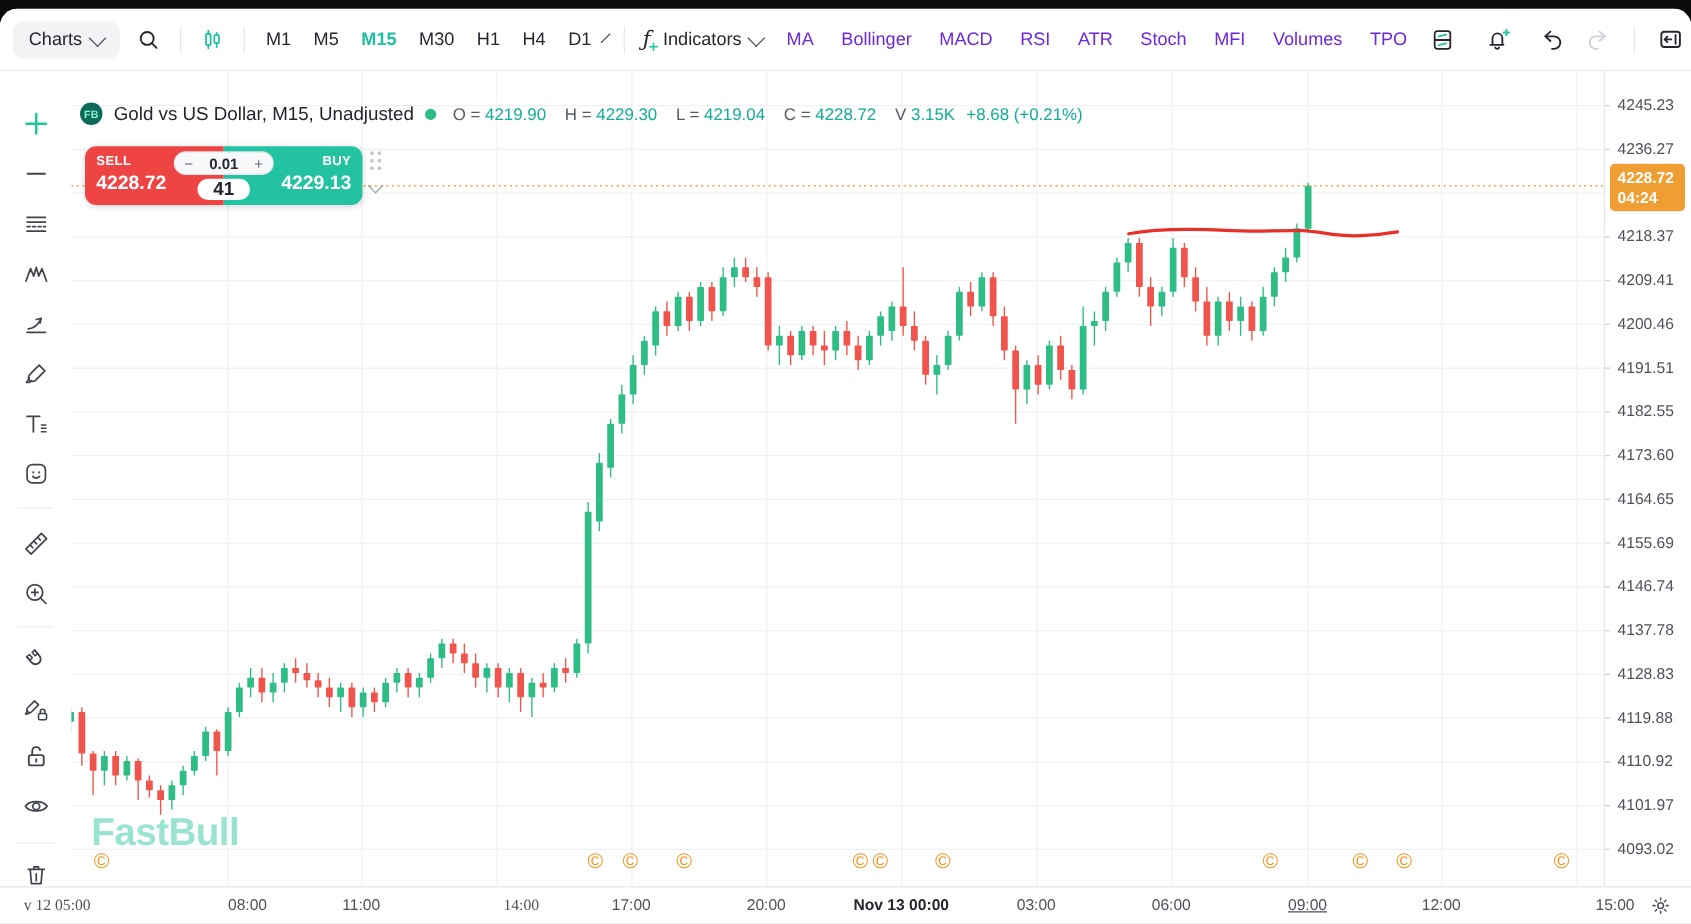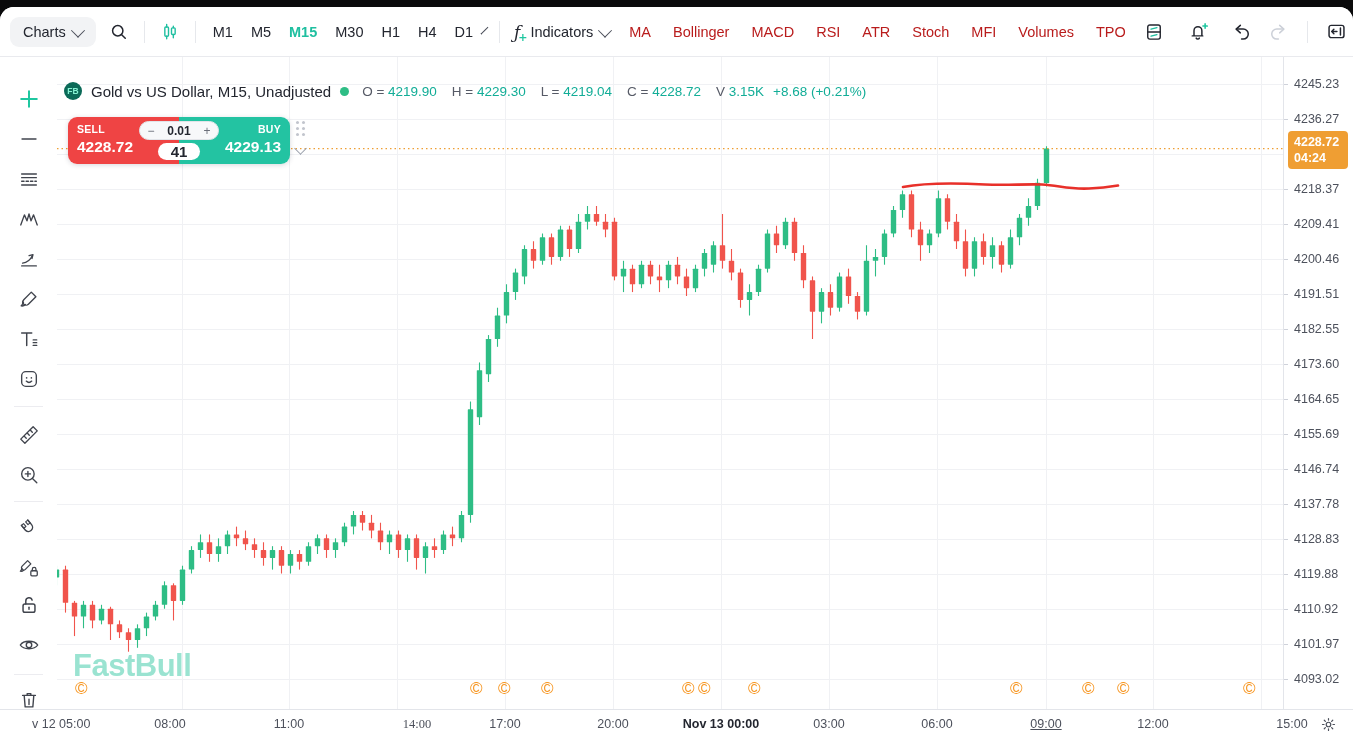--- a/index.html
+++ b/index.html
@@ -7,21 +7,21 @@
   .app{position:absolute;left:0;right:0;top:7px;bottom:0;background:#ffffff;border-radius:14px 14px 0 0;overflow:hidden;}
   
   .topbar{position:absolute;left:0;right:0;top:0;height:50px;display:flex;align-items:center;padding:0 10px;border-bottom:1px solid #e9eaee;background:#fff;box-sizing:border-box;}
   .pill{display:flex;align-items:center;gap:7px;background:#f2f3f5;border-radius:9px;padding:7px 13px;font-size:14.5px;color:#23262f;cursor:pointer;}
   .chev{width:9px;height:9px;border-right:1.6px solid #4a4e59;border-bottom:1.6px solid #4a4e59;transform:rotate(45deg) translate(-1px,-1px);display:inline-block;}
   .icon-btn{display:flex;align-items:center;justify-content:center;width:34px;height:34px;border-radius:8px;cursor:pointer;flex:0 0 auto;}
   .vdiv{width:1px;height:22px;background:#e6e8ec;margin:0 8px;flex:0 0 auto;}
   .tf{font-size:14.5px;color:#23262f;padding:6px 9px;cursor:pointer;border-radius:6px;}
   .tf.active{color:#1fbfa0;font-weight:700;}
   .ind-label{font-size:14.5px;color:#23262f;margin:0 4px 0 2px;cursor:pointer;}
-  .shortcut{font-size:14.5px;color:#b91c1c;padding:6px 11px;cursor:pointer;}
+  .shortcut{font-size:14.5px;color:#6d28d9;padding:6px 11px;cursor:pointer;}
   .f-glyph{font-family:"DejaVu Serif",serif;font-style:italic;font-size:17px;color:#23262f;position:relative;margin-left:6px;}
   .f-glyph i{position:absolute;right:-7px;bottom:-2px;font-style:normal;font-size:11px;color:#1fc7a0;font-weight:700;}
   .right-icons{margin-left:auto;display:flex;align-items:center;}
   
   .leftrail{position:absolute;left:0;top:50px;bottom:29px;width:57px;background:#fff;}
   .railbtn{position:absolute;left:50%;transform:translate(-50%,-50%);width:34px;height:34px;display:flex;align-items:center;justify-content:center;border-radius:8px;cursor:pointer;}
   .railsep{position:absolute;left:14px;width:29px;height:1px;background:#ececf0;}
   
   .chart{position:absolute;left:57px;top:50px;width:1226px;height:660px;overflow:hidden;background:#fff;cursor:crosshair;}
   .sym-row{position:absolute;left:7px;top:25px;display:flex;align-items:center;gap:9px;white-space:nowrap;z-index:5;}
@@ -614,22 +614,22 @@
       <div class="ptick" style="top: 587.014px;"></div>
       <div class="plabel" style="top: 622px;">4093.02</div>
       <div class="ptick" style="top: 622px;"></div>
     </div>
 
   <div class="taxis" id="taxis">
     <svg width="17" height="17" viewBox="0 0 24 24" fill="none" stroke="#4d515c" stroke-width="1.7" stroke-linecap="round" stroke-linejoin="round" style="position:absolute;right:16px;top:6px;cursor:pointer;">
       <circle cx="12" cy="12" r="3.2"></circle>
       <path d="M12 3.5v2.2 M12 18.3v2.2 M3.5 12h2.2 M18.3 12h2.2 M6 6l1.6 1.6 M16.4 16.4 18 18 M18 6l-1.6 1.6 M7.6 16.4 6 18"></path>
     </svg>
-  <div class="tlabel" style="left: 32px; transform: none;">v 12 05:00</div>
-      <div class="tlabel" style="left: 170px;">08:00</div>
+  <div class="tlabel" style="left: 19px; transform: none; font-family: Liberation Serif, serif;">v 12 05:00</div>
+      <div class="tlabel" style="left: 198px;">08:00</div>
       <div class="tlabel" style="left: 289px;">11:00</div>
       <div class="tlabel" style="left: 417px; font-family: Liberation Serif, serif;">14:00</div>
       <div class="tlabel" style="left: 505px;">17:00</div>
       <div class="tlabel" style="left: 613px;">20:00</div>
       <div class="tlabel major" style="left: 721px;">Nov 13 00:00</div>
       <div class="tlabel" style="left: 829px;">03:00</div>
       <div class="tlabel" style="left: 937px;">06:00</div>
       <div class="tlabel" style="left: 1046px; text-decoration: underline;">09:00</div>
       <div class="tlabel" style="left: 1153px;">12:00</div>
       <div class="tlabel" style="left: 1261px; margin-left: 31px;">15:00</div>

